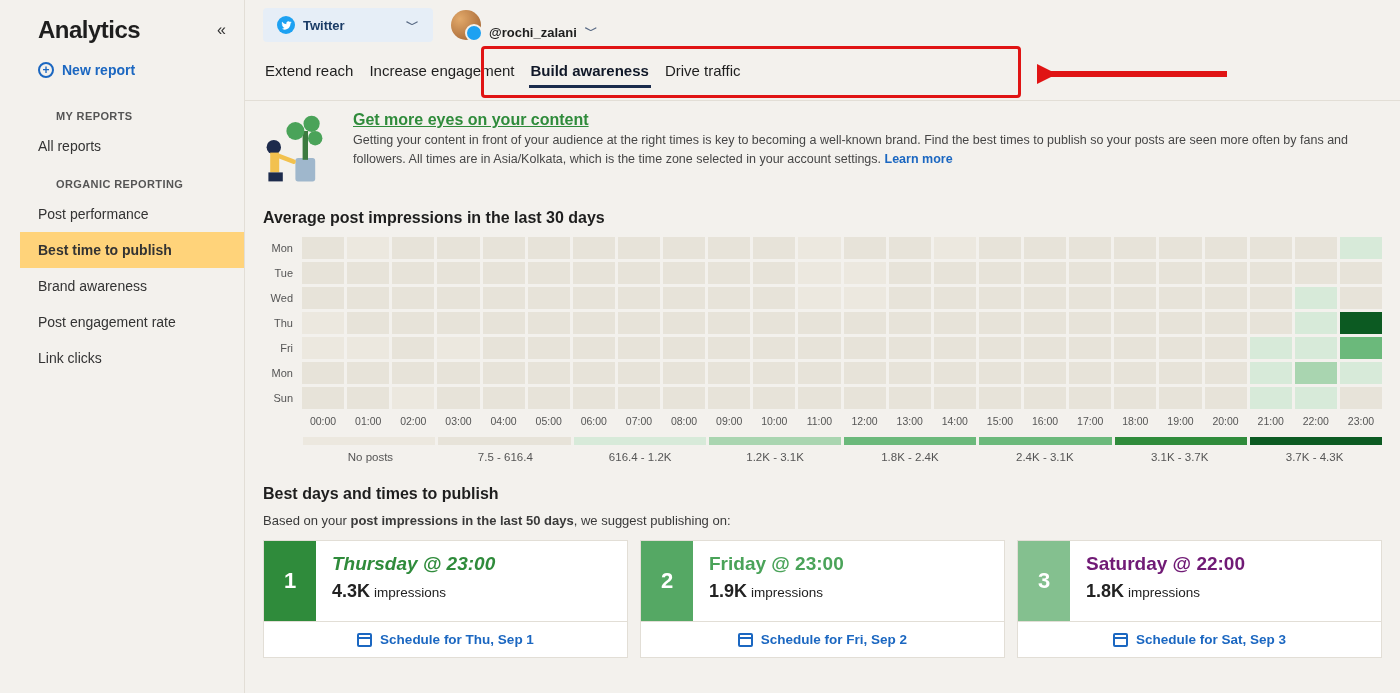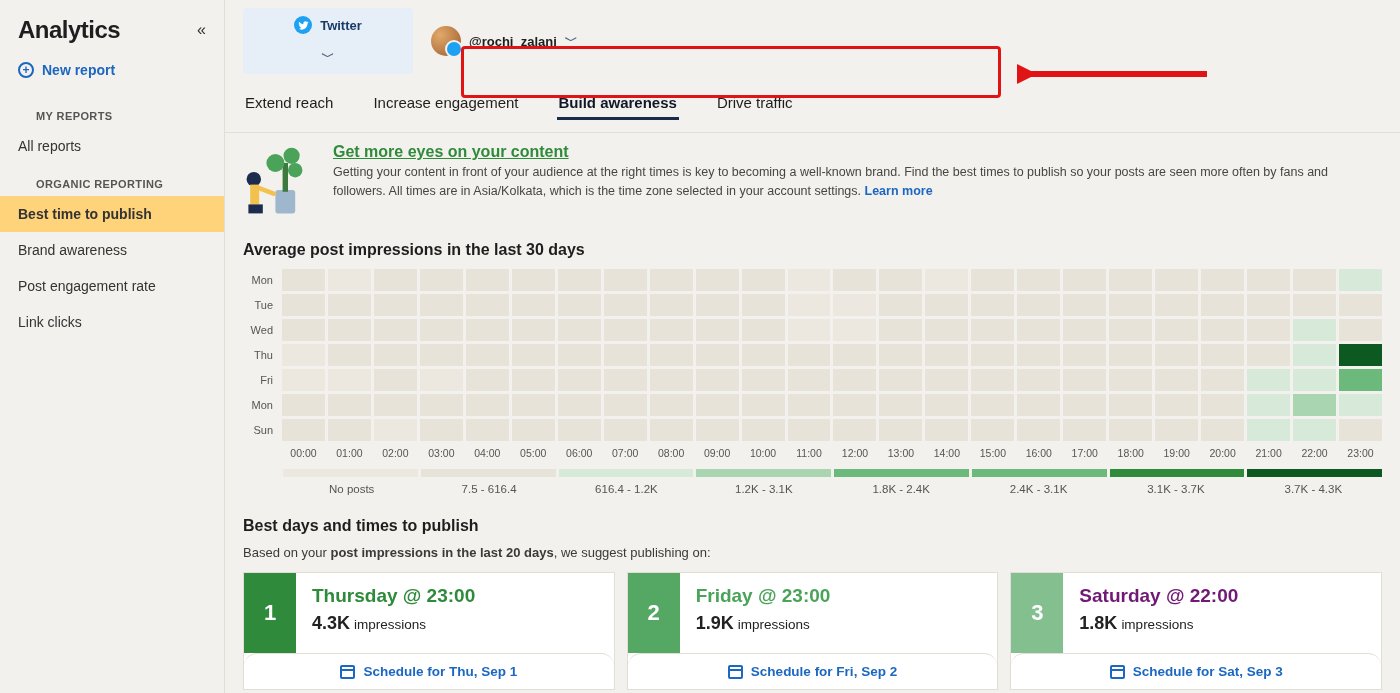--- a/index.html
+++ b/index.html
@@ -20,21 +20,21 @@
   body {
     margin: 0;
     font-family: "Segoe UI", Arial, Helvetica, sans-serif;
     background: var(--bg);
     color: var(--text);
     font-size: 13px;
     width: 1400px;
     height: 693px;
     overflow: hidden;
   }
-  .app { display: flex; height: 100%; }
+  .app { display: flex; height: 100%; margin-left: 20px; }
 
   
   .sidebar {
     width: 225px;
     flex: 0 0 225px;
     background: var(--bg);
     border-right: 1px solid var(--border);
     position: relative;
   }
   .sidebar-header {
@@ -106,46 +106,45 @@
     border-radius: 4px;
     padding: 8px 14px;
     display: flex;
     align-items: center;
     gap: 14px;
     font-weight: 700;
     color: #1a3b66;
     min-width: 170px;
     justify-content: space-between;
     cursor: pointer;
-    flex-direction: column;
   }
   .account-chip .left { display: flex; align-items: center; gap: 8px; }
   .twitter-icon {
     width: 18px; height: 18px; border-radius: 50%; background: #1da1f2;
     display: inline-flex; align-items: center; justify-content: center;
     color: white; font-size: 12px;
   }
   .chev { color: #5a6b85; }
   .user-chip {
-    display: flex; align-items: center; gap: 8px; cursor: pointer; font-weight: 700;
+    display: flex; align-items: flex-end; gap: 8px; cursor: pointer; font-weight: 700;
   }
   .avatar {
     width: 30px; height: 30px; border-radius: 50%;
     background: radial-gradient(circle at 30% 30%, #e2a96a, #9c5c2c);
     position: relative;
   }
   .avatar::after {
     content: ""; position: absolute; right: -2px; bottom: -2px;
     width: 14px; height: 14px; border-radius: 50%; background: #1da1f2;
     border: 2px solid var(--bg);
   }
 
   .tabrow {
     display: flex;
-    gap: 36px;
+    gap: 12px;
     padding: 8px 18px 12px 18px;
     font-size: 15px;
     position: relative;
     border-bottom: 1px solid var(--border);
   }
   .tabrow .tab { cursor: pointer; padding: 6px 2px; font-weight: 500; }
   .tabrow .tab.active {
     font-weight: 800;
     border-bottom: 3px solid #1a2b4c;
     color: #101828;
@@ -280,34 +279,34 @@
     color: #fff; font-size: 22px; font-weight: 800;
     min-height: 80px;
   }
   .rank.r1 { background: #2f8b3b; }
   .rank.r2 { background: #55a864; }
   .rank.r3 { background: #84c08f; }
   .card-info { padding: 10px 16px 12px 16px; }
   .card-slot {
     font-weight: 800; font-size: 19px; margin: 2px 0 6px 0;
   }
-  .card-slot.c1 { color: #2f8b3b; }
+  .card-slot.c1 { color: #2f8b3b; font-style: italic; }
   .card-slot.c2 { color: #4aa359; }
   .card-slot.c3 { color: #701a75; }
   .card-metric { font-size: 13.5px; color: #222; }
   .card-metric b { font-size: 18px; font-weight: 900; margin-right: 4px; }
   .card-cta {
     border-top: 1px solid var(--border);
     text-align: center;
     padding: 10px 0;
     color: var(--accent-blue);
     font-weight: 800;
     font-size: 13.5px;
     cursor: pointer;
-    display: flex; align-items: center; justify-content: center; gap: 8px; border-radius: 13px;
+    display: flex; align-items: center; justify-content: center; gap: 8px;
   }
   .cal-icon {
     width: 15px; height: 14px; border: 2px solid var(--accent-blue);
     border-radius: 2px; position: relative; display: inline-block;
   }
   .cal-icon::before {
     content: ""; position: absolute; left: 0; right: 0; top: 2px; height: 2px; background: var(--accent-blue);
   }
 </style>
 </head>
@@ -322,20 +321,21 @@
     </div>
     <div class="new-report">
       <span class="plus-icon">+</span>
       <span>New report</span>
     </div>
 
     <div class="sidebar-section-label">MY REPORTS</div>
     <div class="sideitem">All reports</div>
 
     <div class="sidebar-section-label">ORGANIC REPORTING</div>
+    <div class="sideitem">Post performance</div>
     <div class="sideitem selected">Best time to publish</div>
     <div class="sideitem">Brand awareness</div>
     <div class="sideitem">Post engagement rate</div>
     <div class="sideitem">Link clicks</div>
   </aside>
 
   <main class="main">
 
     <div class="tab-highlight"></div>
     <svg class="arrow-annot" width="200" height="34">
@@ -620,21 +620,21 @@
           <div>616.4 - 1.2K</div>
           <div>1.2K - 3.1K</div>
           <div>1.8K - 2.4K</div>
           <div>2.4K - 3.1K</div>
           <div>3.1K - 3.7K</div>
           <div>3.7K - 4.3K</div>
         </div>
 
       <div class="section-h">Best days and times to publish</div>
       <div class="suggest-text">
-        <span>Based on your </span><b>post impressions in the last 20 days</b><span>, we suggest publishing on:</span>
+        <span>Based on your </span><b>post impressions in the last 50 days</b><span>, we suggest publishing on:</span>
       </div>
 
       <div class="cards">
         <div class="card">
           <div class="card-body">
             <div class="rank r1">1</div>
             <div class="card-info">
               <div class="card-slot c1">Thursday @ 23:00</div>
               <div class="card-metric"><b>4.3K</b><span>impressions</span></div>
             </div>

